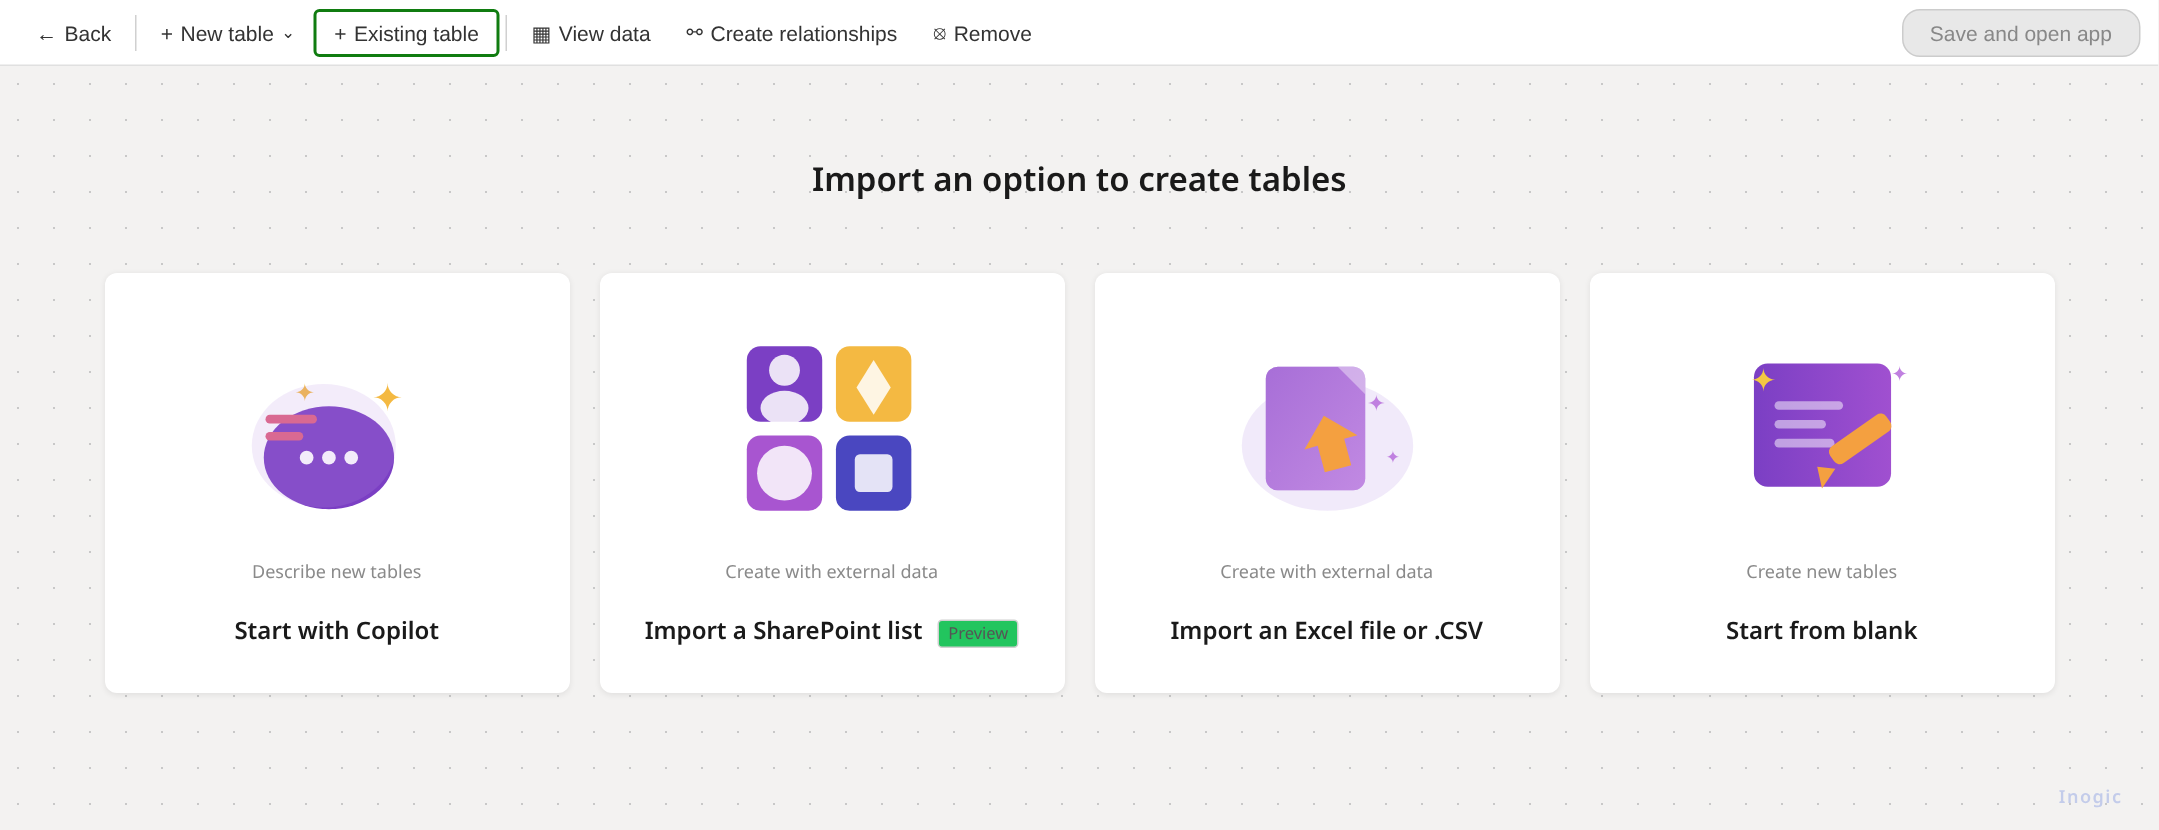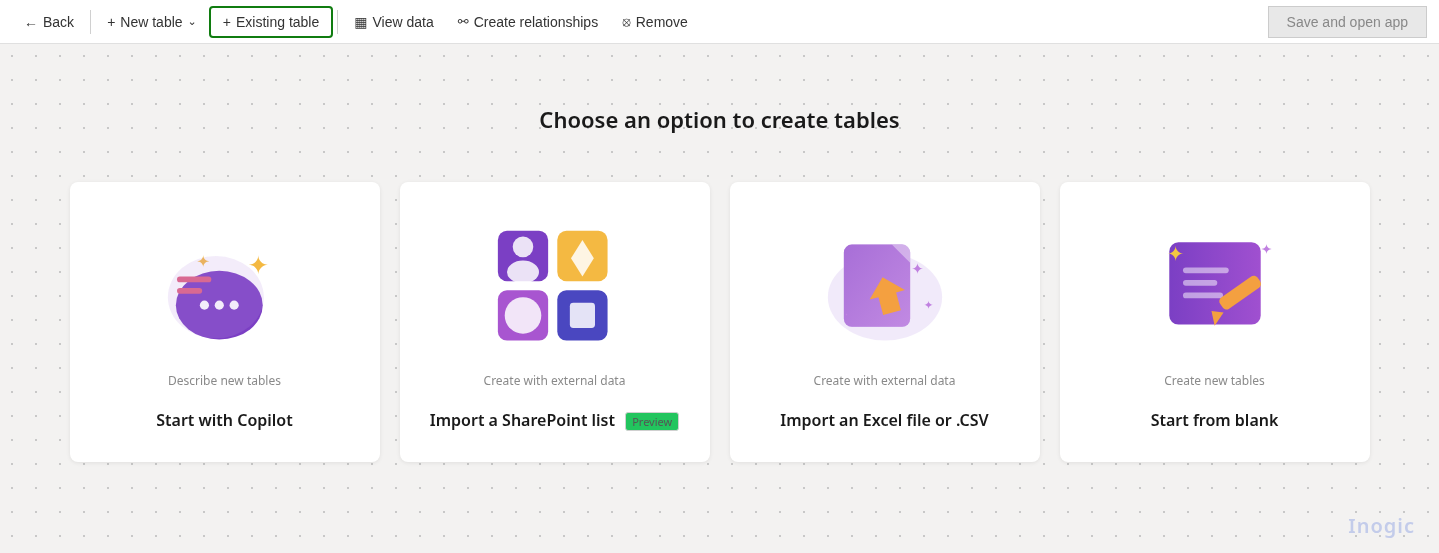--- a/index.html
+++ b/index.html
@@ -44,21 +44,21 @@
       border: 2px solid #107c10;
       border-radius: 4px;
     }
 
     .spacer { flex: 1; }
 
     .save-btn {
       padding: 7px 18px;
       background: #e8e8e8;
       border: 1px solid #ccc;
-      border-radius: 0;
+      border-radius: 12px;
       font-size: 14px;
       color: #888;
       cursor: not-allowed;
       white-space: nowrap;
     }
 
     
     .main {
       background: #f3f2f1;
       width: 100%;
@@ -145,21 +145,21 @@
       font-size: 11px;
       color: #555;
       font-weight: 400;
     }
 
     
     .watermark {
       position: absolute;
       bottom: 14px;
       right: 24px;
-      font-size: 20px;
+      font-size: 12px;
       color: #b0bce8;
       font-weight: 600;
       letter-spacing: 1px;
       z-index: 1;
       opacity: 0.7;
     }
   </style>
 </head>
 <body>
 
@@ -189,21 +189,21 @@
   </button>
   <button class="toolbar-btn">
     <span style="font-size:13px;">⦻</span>
     <span>Remove</span>
   </button>
   <div class="spacer"></div>
   <button class="save-btn">Save and open app</button>
 </div>
 
 <div class="main">
-  <h2 class="main-title">Choose an option to create tables</h2>
+  <h2 class="main-title">Import an option to create tables</h2>
 
   <div class="cards-row">
 
     <div class="card">
       <div class="card-icon-area">
         <svg viewBox="0 0 140 130" xmlns="http://www.w3.org/2000/svg">
 
           <ellipse cx="65" cy="85" rx="38" ry="30" fill="#7B3FC4"></ellipse>
 
           <circle cx="52" cy="85" r="4" fill="white"></circle>

